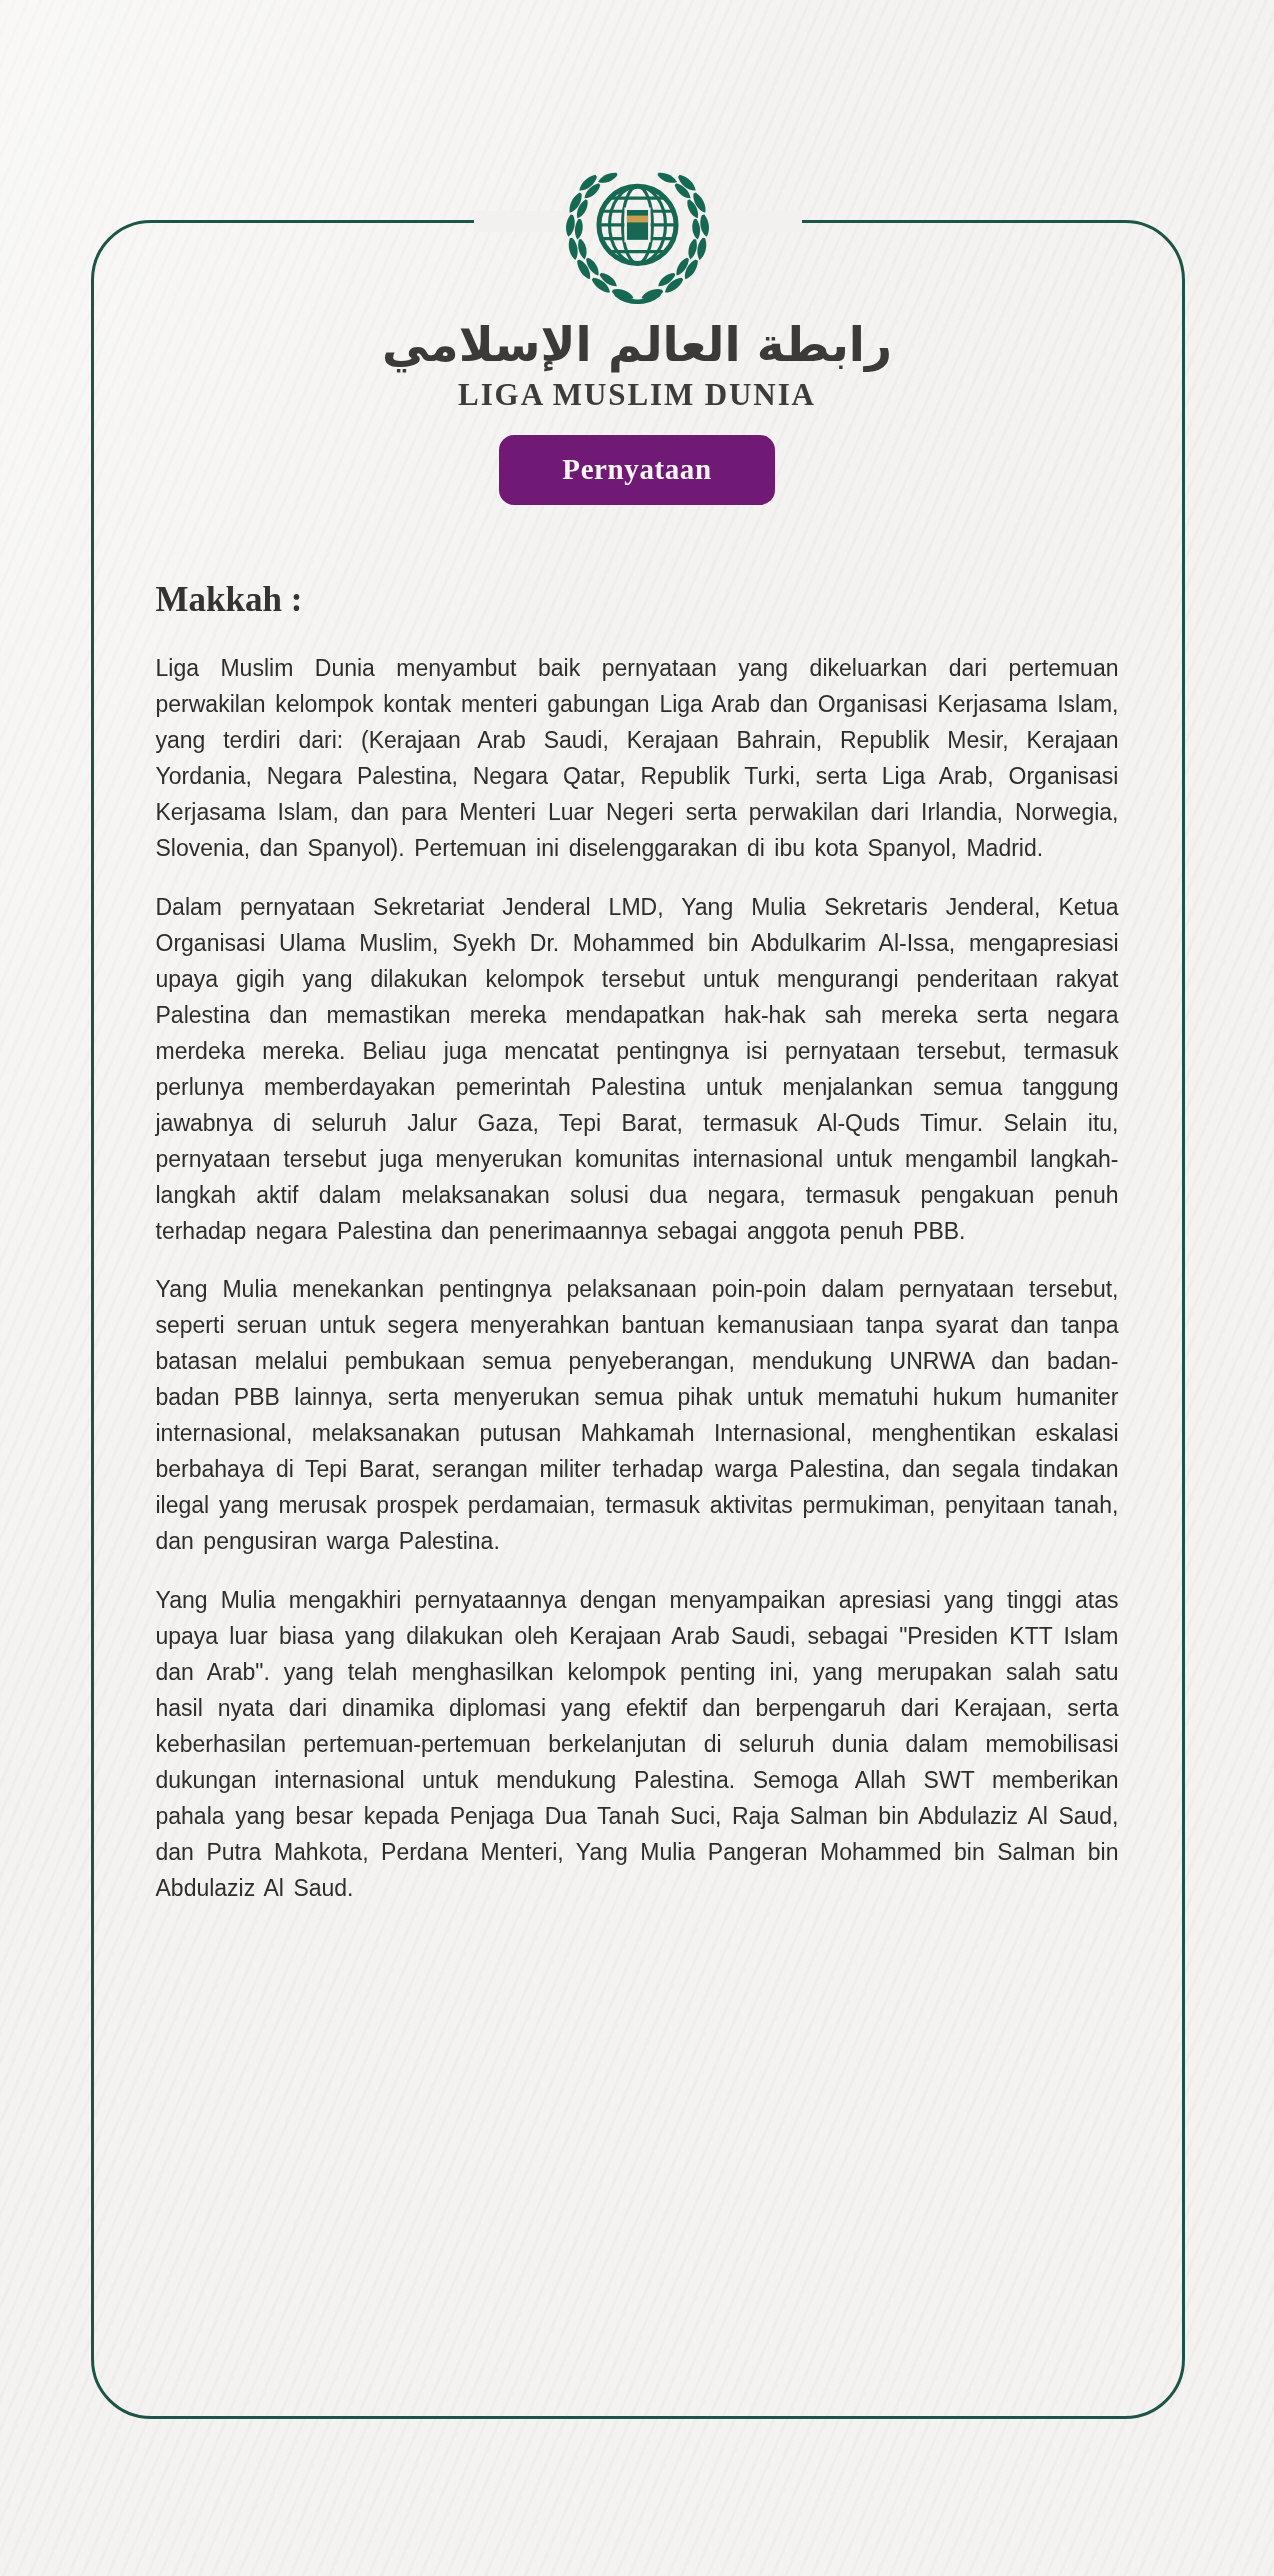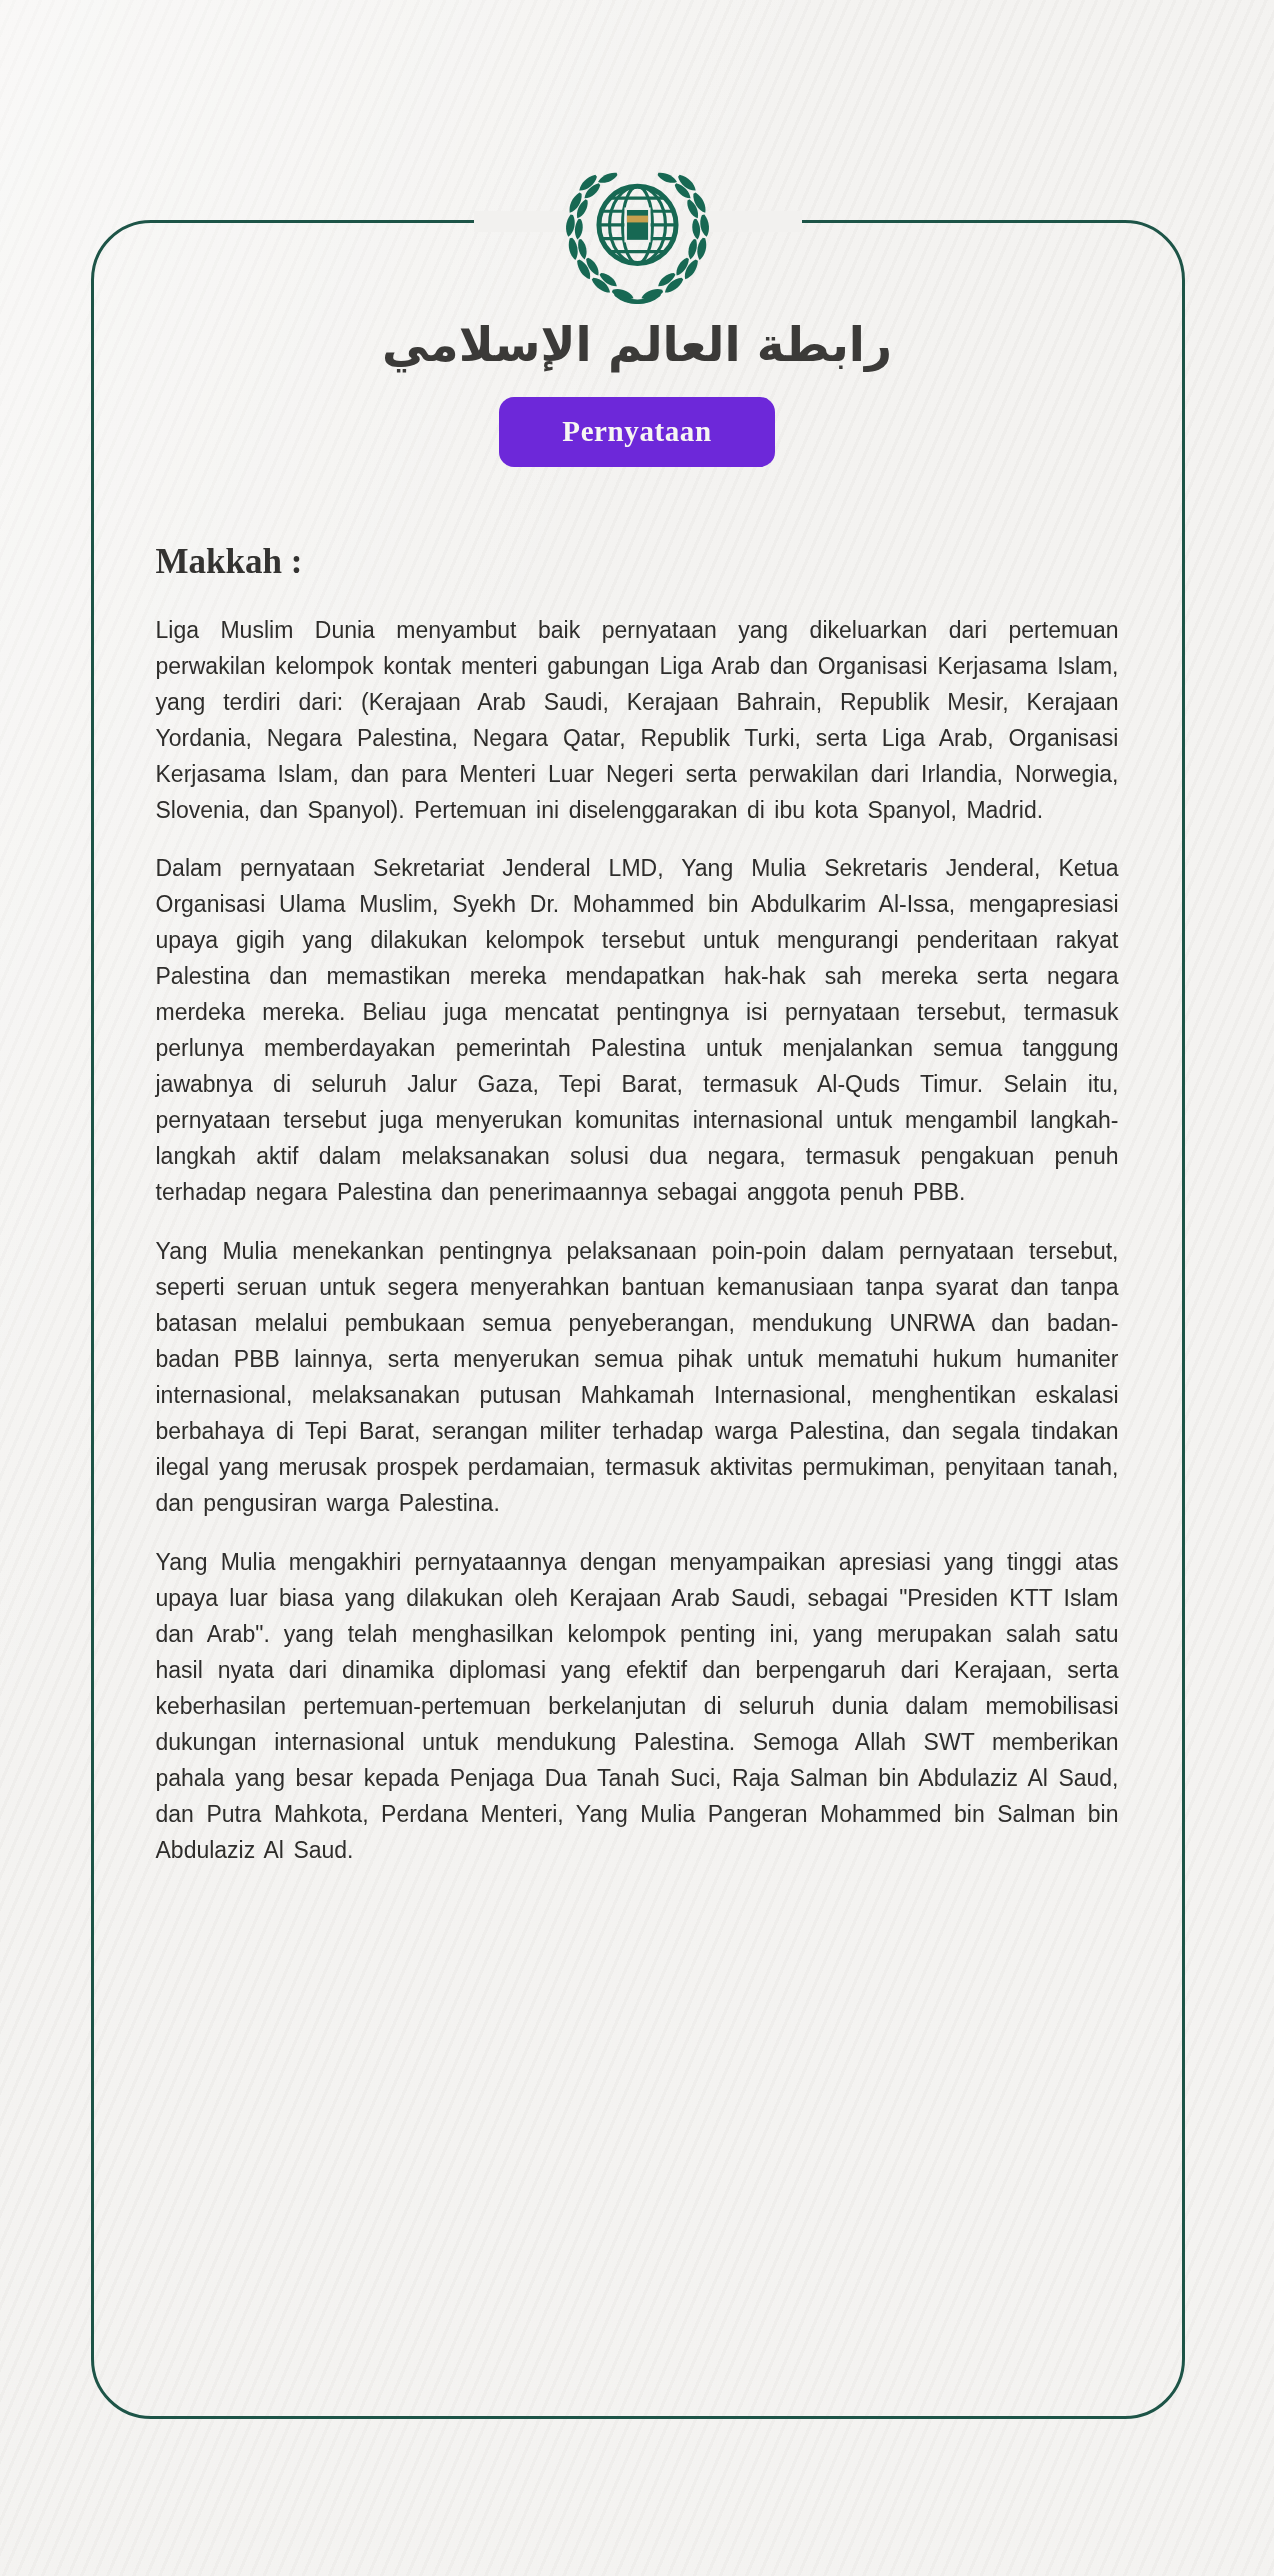--- a/index.html
+++ b/index.html
@@ -49,21 +49,21 @@
     margin-top:2.5px;
     font-family:"Liberation Serif", serif;
     font-weight:bold;
     font-size:31px; line-height:1.15;
     letter-spacing:1.9px;
     color:#3d3c3a;
   }
   .badge-wrap{ margin-top:22.6px; }
   .badge{
     display:inline-block;
-    background:#6d28d9;
+    background:#701a75;
     color:#f7f6f2;
     font-family:"Liberation Serif", serif;
     font-weight:bold;
     font-size:29px; line-height:1;
     padding:19.5px 63px 21px 63px;
     border-radius:15px;
     letter-spacing:0.6px;
   }
 
   
@@ -150,20 +150,21 @@
         </g>
       </g>
 
       <g>
         <rect x="141" y="86" width="38" height="52" fill="#176853" stroke="#f2f1ef" stroke-width="4"></rect>
         <rect x="143" y="97" width="34" height="11" fill="#c79f4e"></rect>
       </g>
     </svg>
 
     <div class="arabic">رابطة العالم الإسلامي</div>
+    <div class="org-name">LIGA MUSLIM DUNIA</div>
 
     <div class="badge-wrap">
       <span class="badge">Pernyataan</span>
     </div>
   </div>
 
   <div class="doc">
     <h2 class="dateline">Makkah :</h2>
     <p>Liga Muslim Dunia menyambut baik pernyataan yang dikeluarkan dari pertemuan perwakilan kelompok kontak menteri gabungan Liga Arab dan Organisasi Kerjasama Islam, yang terdiri dari: (Kerajaan Arab Saudi, Kerajaan Bahrain, Republik Mesir, Kerajaan Yordania, Negara Palestina, Negara Qatar, Republik Turki, serta Liga Arab, Organisasi Kerjasama Islam, dan para Menteri Luar Negeri serta perwakilan dari Irlandia, Norwegia, Slovenia, dan Spanyol). Pertemuan ini diselenggarakan di ibu kota Spanyol, Madrid.</p>
     <p>Dalam pernyataan Sekretariat Jenderal LMD, Yang Mulia Sekretaris Jenderal, Ketua Organisasi Ulama Muslim, Syekh Dr. Mohammed bin Abdulkarim Al-Issa, mengapresiasi upaya gigih yang dilakukan kelompok tersebut untuk mengurangi penderitaan rakyat Palestina dan memastikan mereka mendapatkan hak-hak sah mereka serta negara merdeka mereka. Beliau juga mencatat pentingnya isi pernyataan tersebut, termasuk perlunya memberdayakan pemerintah Palestina untuk menjalankan semua tanggung jawabnya di seluruh Jalur Gaza, Tepi Barat, termasuk Al-Quds Timur. Selain itu, pernyataan tersebut juga menyerukan komunitas internasional untuk mengambil langkah-langkah aktif dalam melaksanakan solusi dua negara, termasuk pengakuan penuh terhadap negara Palestina dan penerimaannya sebagai anggota penuh PBB.</p>

